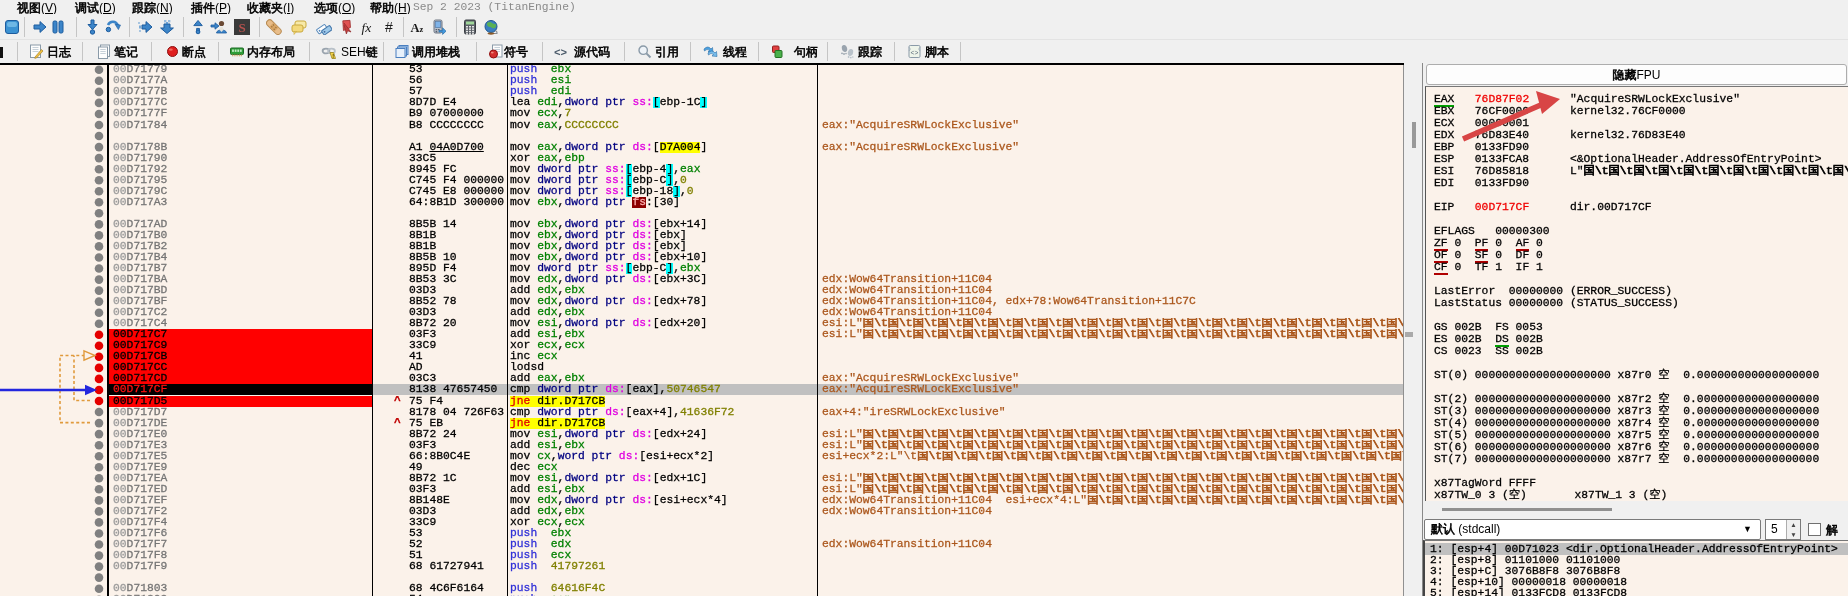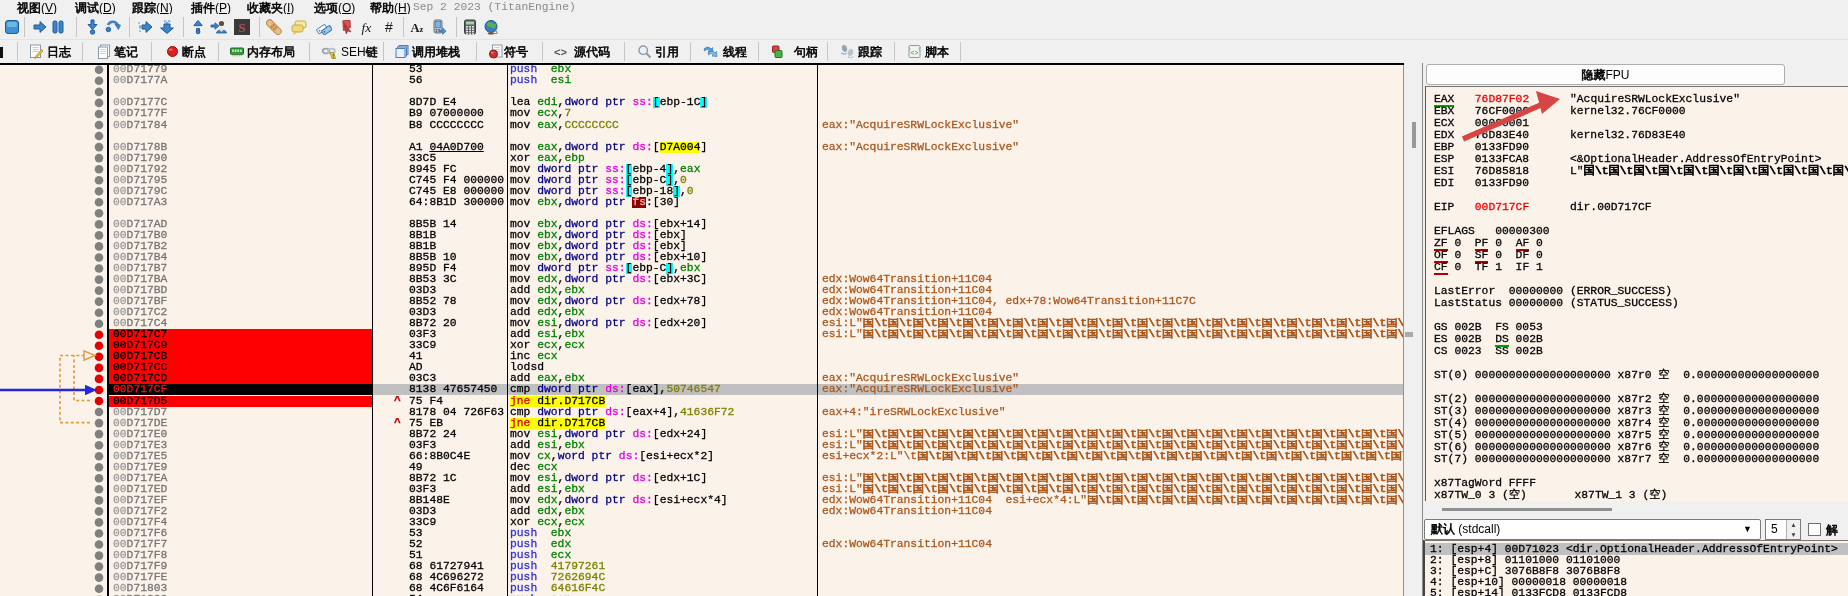--- a/index.html
+++ b/index.html
@@ -39,21 +39,21 @@
 .jy{background:#ffff00;color:#000} .jn{color:#e00000}
 .sidebar{position:absolute;left:0;top:0}
 #dis-topline{position:absolute;left:0;top:62.5px;width:1404px;height:2px;background:#000;z-index:30}
 #sb-right{position:absolute;left:107px;top:63px;width:2px;height:533px;background:#000}
 .gl{position:absolute;top:63px;width:1px;height:533px;background:#000}
 #vsthumb{position:absolute;left:1412px;top:122px;width:3.5px;height:26px;background:#999;z-index:6}
 #vsmark{position:absolute;left:1405px;top:332px;width:8px;height:5px;background:#aaa;z-index:6}
 #dockline{position:absolute;left:1421px;top:63px;width:1.5px;height:533px;background:#888}
 
 #split{position:absolute;left:1404.5px;top:63px;width:17px;height:533px;background:#f0f0f0}
-#fpubtn{position:absolute;left:1426px;top:64px;width:359px;height:21px;background:#fdfdfd;border:1px solid #adadad;border-radius:3px;font-size:12px;text-align:center;line-height:20px;color:#000}
+#fpubtn{position:absolute;left:1426px;top:64px;width:421px;height:21px;background:#fdfdfd;border:1px solid #adadad;border-radius:3px;font-size:12px;text-align:center;line-height:20px;color:#000}
 #regs{position:absolute;left:1425px;top:86px;width:423px;height:415px;background:#fbf2ea;border-left:1.5px solid #555;border-top:1px solid #777;overflow:hidden;font-family:"Liberation Mono",monospace;font-size:11.33px;-webkit-text-stroke:0.28px}
 .rl{position:absolute;left:8px;white-space:pre;color:#000;line-height:12px}
 .red{color:#f00000}
 u.ug{text-decoration:none;border-bottom:2px solid #00a000}
 u.ur{text-decoration:none;border-bottom:2px solid #b00000}
 
 #redarr{position:absolute;left:1424px;top:85px;pointer-events:none}
 
 #brscroll{position:absolute;left:1442px;top:508px;width:170px;height:3px;background:#909090}
 #combo{position:absolute;left:1424px;top:519px;width:337px;height:21px;background:#fff;border:1px solid #7a7a7a;border-radius:2px;font-size:12px;color:#000;line-height:19px;padding-left:6px}
@@ -317,20 +317,26 @@
 <div class="bc"><span class="bt">53</span></div>
 <div class="ic"><b class="pu">push</b>  <b class="r">ebx</b></div>
 <div class="cc"></div>
 </div>
       <div class="row" style="top:12.34px">
 <div class="ac a"><b class="a0">00</b>D7177A</div>
 <div class="bc"><span class="bt">56</span></div>
 <div class="ic"><b class="pu">push</b>  <b class="r">esi</b></div>
 <div class="cc"></div>
 </div>
+      <div class="row" style="top:23.38px">
+<div class="ac a"><b class="a0">00</b>D7177B</div>
+<div class="bc"><span class="bt">57</span></div>
+<div class="ic"><b class="pu">push</b>  <b class="r">edi</b></div>
+<div class="cc"></div>
+</div>
       <div class="row" style="top:34.42px">
 <div class="ac a"><b class="a0">00</b>D7177C</div>
 <div class="bc"><span class="bt">8D7D E4</span></div>
 <div class="ic">lea <b class="r">edi</b>,<b class="v">dword ptr</b> <b class="s">ss:</b><b class="cb">[</b>ebp-1C<b class="cb">]</b></div>
 <div class="cc"></div>
 </div>
       <div class="row" style="top:45.46px">
 <div class="ac a"><b class="a0">00</b>D7177F</div>
 <div class="bc"><span class="bt">B9 07000000</span></div>
 <div class="ic">mov <b class="r">ecx</b>,<b class="n">7</b></div>
@@ -561,26 +567,20 @@
       <div class="row" style="top:487.06px">
 <div class="ac a"><b class="a0">00</b>D717F8</div>
 <div class="bc"><span class="bt">51</span></div>
 <div class="ic"><b class="pu">push</b>  <b class="r">ecx</b></div>
 <div class="cc"></div>
 </div>
       <div class="row" style="top:498.10px">
 <div class="ac a"><b class="a0">00</b>D717F9</div>
 <div class="bc"><span class="bt">68 61727941</span></div>
 <div class="ic"><b class="pu">push</b>  <b class="n">41797261</b></div>
-<div class="cc"></div>
-</div>
-      <div class="row" style="top:509.14px">
-<div class="ac a"><b class="a0">00</b>D717FE</div>
-<div class="bc"><span class="bt">68 4C696272</span></div>
-<div class="ic"><b class="pu">push</b>  <b class="n">7262694C</b></div>
 <div class="cc"></div>
 </div>
       <div class="row" style="top:520.18px">
 <div class="ac a"><b class="a0">00</b>D71803</div>
 <div class="bc"><span class="bt">68 4C6F6164</span></div>
 <div class="ic"><b class="pu">push</b>  <b class="n">64616F4C</b></div>
 <div class="cc"></div>
 </div>
       <div class="row" style="top:531.22px">
 <div class="ac a"><b class="a0">00</b>D71808</div>

